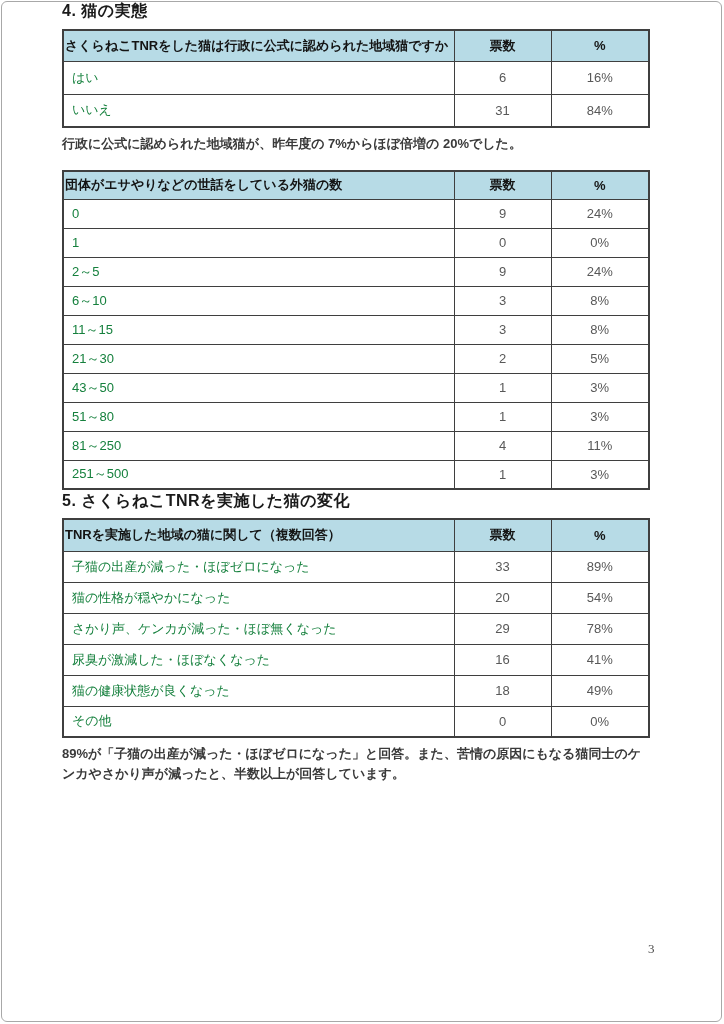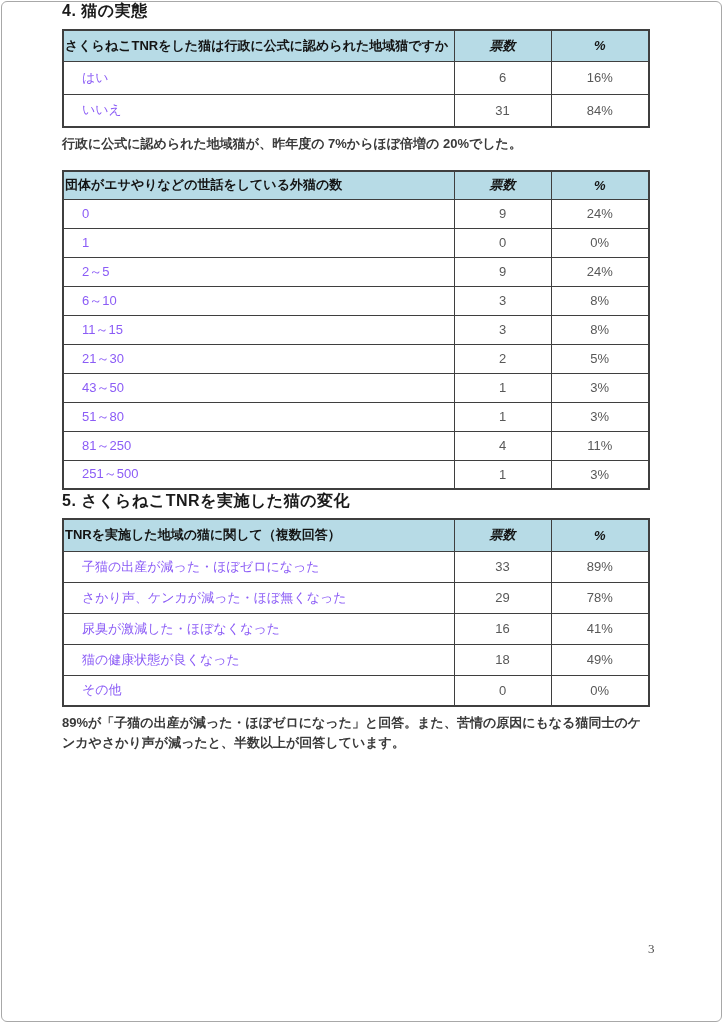--- a/index.html
+++ b/index.html
@@ -56,26 +56,25 @@
   table.survey th {
     background: #b7dbe6;
     font-weight: bold;
     color: #141414;
   }
   table.survey th.col-question {
     text-align: left;
   }
   table.survey th.col-votes, table.survey th.col-percent {
     text-align: center;
-    font-style: italic;
   }
   table.survey td.cell-label {
     text-align: left;
-    padding-left: 18px;
-    color: #8b5cf6;
+    padding-left: 8px;
+    color: #15803d;
   }
   table.survey td.cell-votes, table.survey td.cell-percent {
     text-align: center;
     color: #585858;
   }
   col.c-question { width: 391px; }
   col.c-votes    { width: 97px; }
   col.c-percent  { width: 98px; }
 
   .tbl-1 { margin-top: 7px; }
@@ -227,20 +226,25 @@
           <th class="col-percent">%</th>
         </tr>
       </thead>
       <tbody>
         <tr>
           <td class="cell-label">子猫の出産が減った・ほぼゼロになった</td>
           <td class="cell-votes">33</td>
           <td class="cell-percent">89%</td>
         </tr>
         <tr>
+          <td class="cell-label">猫の性格が穏やかになった</td>
+          <td class="cell-votes">20</td>
+          <td class="cell-percent">54%</td>
+        </tr>
+        <tr>
           <td class="cell-label">さかり声、ケンカが減った・ほぼ無くなった</td>
           <td class="cell-votes">29</td>
           <td class="cell-percent">78%</td>
         </tr>
         <tr>
           <td class="cell-label">尿臭が激減した・ほぼなくなった</td>
           <td class="cell-votes">16</td>
           <td class="cell-percent">41%</td>
         </tr>
         <tr>

